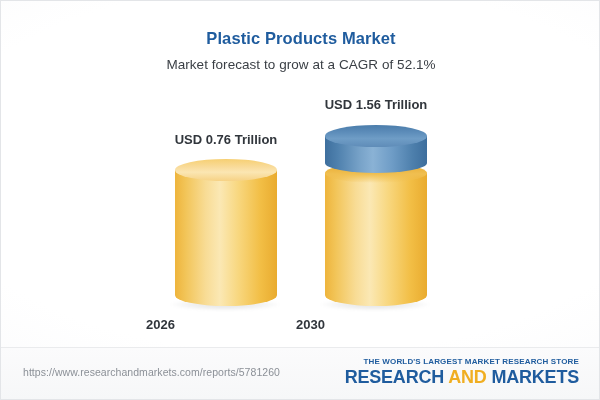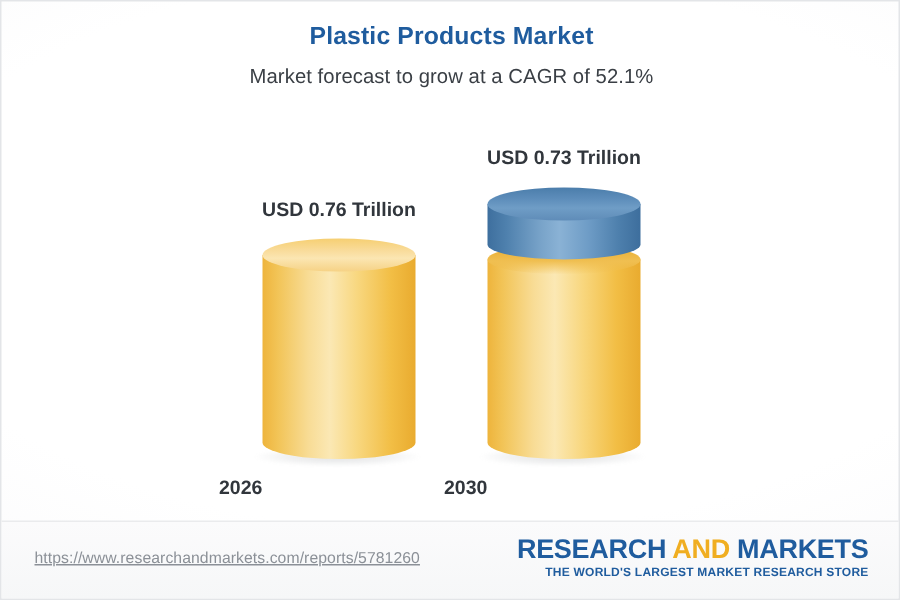--- a/index.html
+++ b/index.html
@@ -25,21 +25,21 @@
   
   #header {
     position: absolute;
     left: 0;
     top: 0;
     width: 600px;
     text-align: center;
   }
   #chart-title {
     margin: 0;
-    padding-top: 14px;
+    padding-top: 28px;
     font-size: 16.5px;
     font-weight: bold;
     color: #1f5c9e;
     letter-spacing: 0.1px;
   }
   #chart-subtitle {
     margin: 0;
     padding-top: 9px;
     font-size: 13.5px;
     font-weight: normal;
@@ -163,21 +163,20 @@
     border-top: 1px solid #eaebed;
     background: linear-gradient(to bottom, #fbfbfc 0%, #f6f7f8 100%);
   }
   #source-url {
     position: absolute;
     left: 22px;
     top: 18px;
     font-size: 10.5px;
     color: #8b9097;
     letter-spacing: 0.05px;
-    text-decoration: underline;
   }
   #logo {
     position: absolute;
     right: 22px;
     top: 8px;
     text-align: right;
   }
   #logo-wordmark {
     font-size: 18px;
     font-weight: bold;
@@ -221,21 +220,21 @@
 
         <div class="seg-shaft gold" style="top:11px; height:136px;"></div>
         <div class="cap gold" style="top:0;"></div>
       </div>
 
       <div class="bar-cat-label" style="top:316px;">2026</div>
     </div>
 
     <div class="bar-group" style="left:295px; top:0;">
 
-      <div class="bar-value-label" style="top:96px;">USD 0.73 Trillion</div>
+      <div class="bar-value-label" style="top:96px;">USD 1.56 Trillion</div>
 
       <div class="ground-shadow" style="left:24px; top:297px; width:110px;"></div>
 
       <div class="cyl" style="left:29px; top:124px;">
 
         <div class="seg-shaft gold" style="top:48px; height:133px;"></div>
 
         <div class="seam gold" style="top:38px;"></div>
 
         <div class="seg-shaft blue" style="top:11px; height:37px; border-radius:0 0 51px 51px / 0 0 10px 10px;"></div>
@@ -244,18 +243,18 @@
 
       <div class="bar-cat-label" style="top:316px;">2030</div>
     </div>
 
   </div>
 
   <div id="footer">
     <div id="source-url">https://www.researchandmarkets.com/reports/5781260</div>
 
     <div id="logo">
+      <div id="logo-tagline">THE WORLD'S LARGEST MARKET RESEARCH STORE</div>
       <div id="logo-wordmark"><span>RESEARCH </span><span class="and">AND </span><span>MARKETS</span></div>
-      <div id="logo-tagline">THE WORLD'S LARGEST MARKET RESEARCH STORE</div>
     </div>
   </div>
 
 </div>
 
 </body></html>

